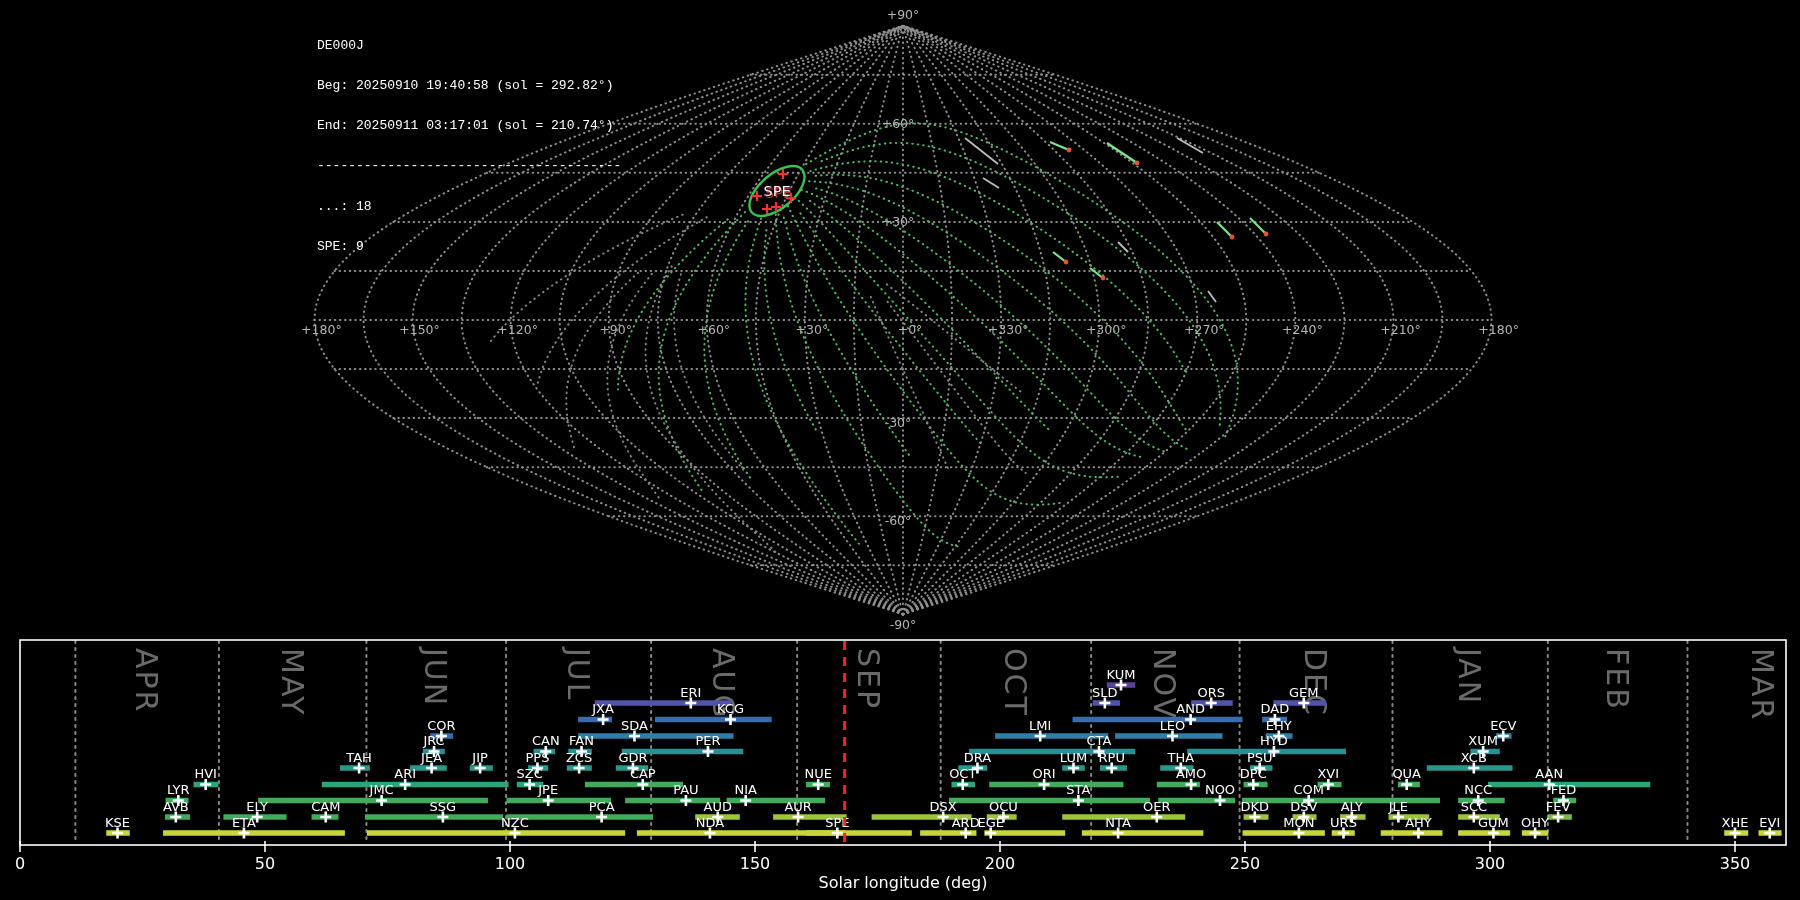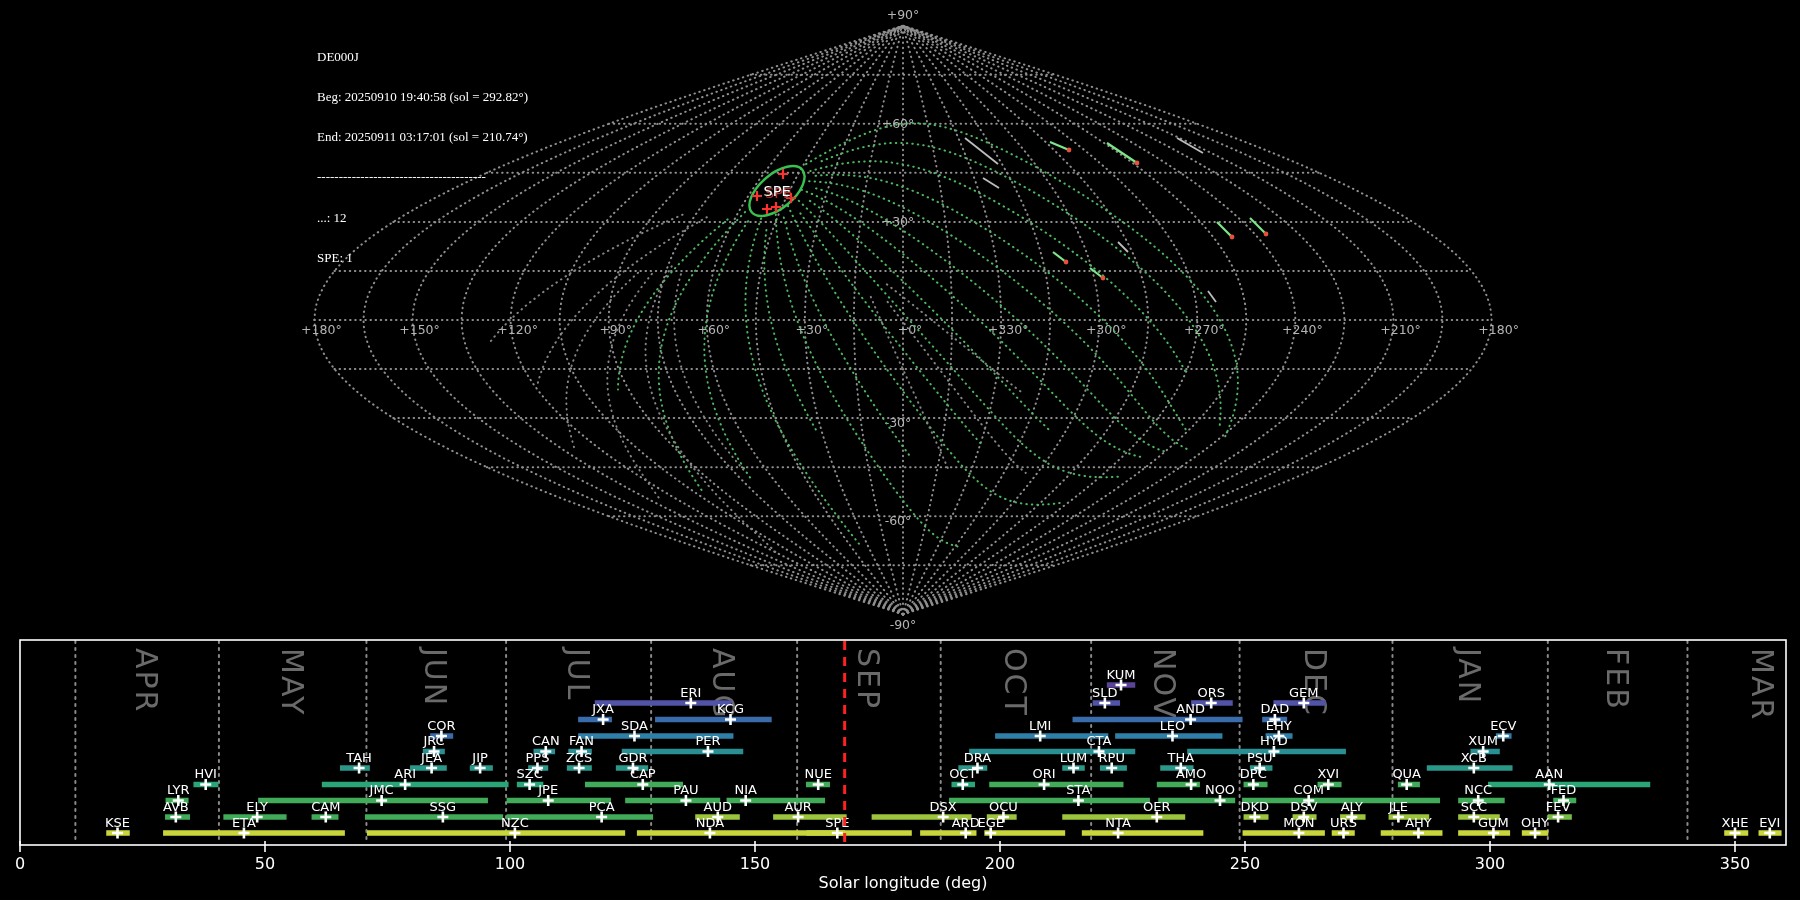--- a/index.html
+++ b/index.html
@@ -1,20 +1,20 @@
 <!DOCTYPE html>
 <html><head>
 <meta charset="utf-8">
 <style>
   html,body{margin:0;padding:0;background:#000;}
   #app{position:relative;width:1800px;height:900px;background:#000;overflow:hidden;
        font-family:"DejaVu Sans",sans-serif;border-radius:15px;}
   #scene{position:absolute;left:0;top:0;}
-  #info{position:absolute;left:317px;top:23px;color:#fff;
-        font-family:Liberation Serif, serif;font-size:13px;line-height:13.4px;
+  #info{position:absolute;left:317px;top:12px;color:#fff;
+        font-family:Liberation Mono, monospace;font-size:13px;line-height:13.4px;
         white-space:pre;}
 </style>
 </head>
 <body>
 <div id="app">
 
 <svg id="scene" width="1800" height="900" viewBox="0 0 1800 900">
       <g>
         <g stroke="#8f8f8f" stroke-width="2" stroke-linecap="round" stroke-dasharray="0.5 4.6" fill="none">
           <line x1="750.6591100526563" y1="565.25" x2="1055.3408899473438" y2="565.25"></line>
@@ -622,17 +622,17 @@
           <text x="903" y="888">Solar longitude (deg)</text>
         </g>
       </g>
     </svg>
 
 <div id="info">
   <div>DE000J</div>
   <div>Beg: 20250910 19:40:58 (sol = 292.82°)</div>
   <div>End: 20250911 03:17:01 (sol = 210.74°)</div>
   <div>---------------------------------------</div>
-  <div>...: 12</div>
-  <div>SPE: 1</div>
+  <div>...: 18</div>
+  <div>SPE: 9</div>
 </div>
 
 </div>
 
 </body></html>

